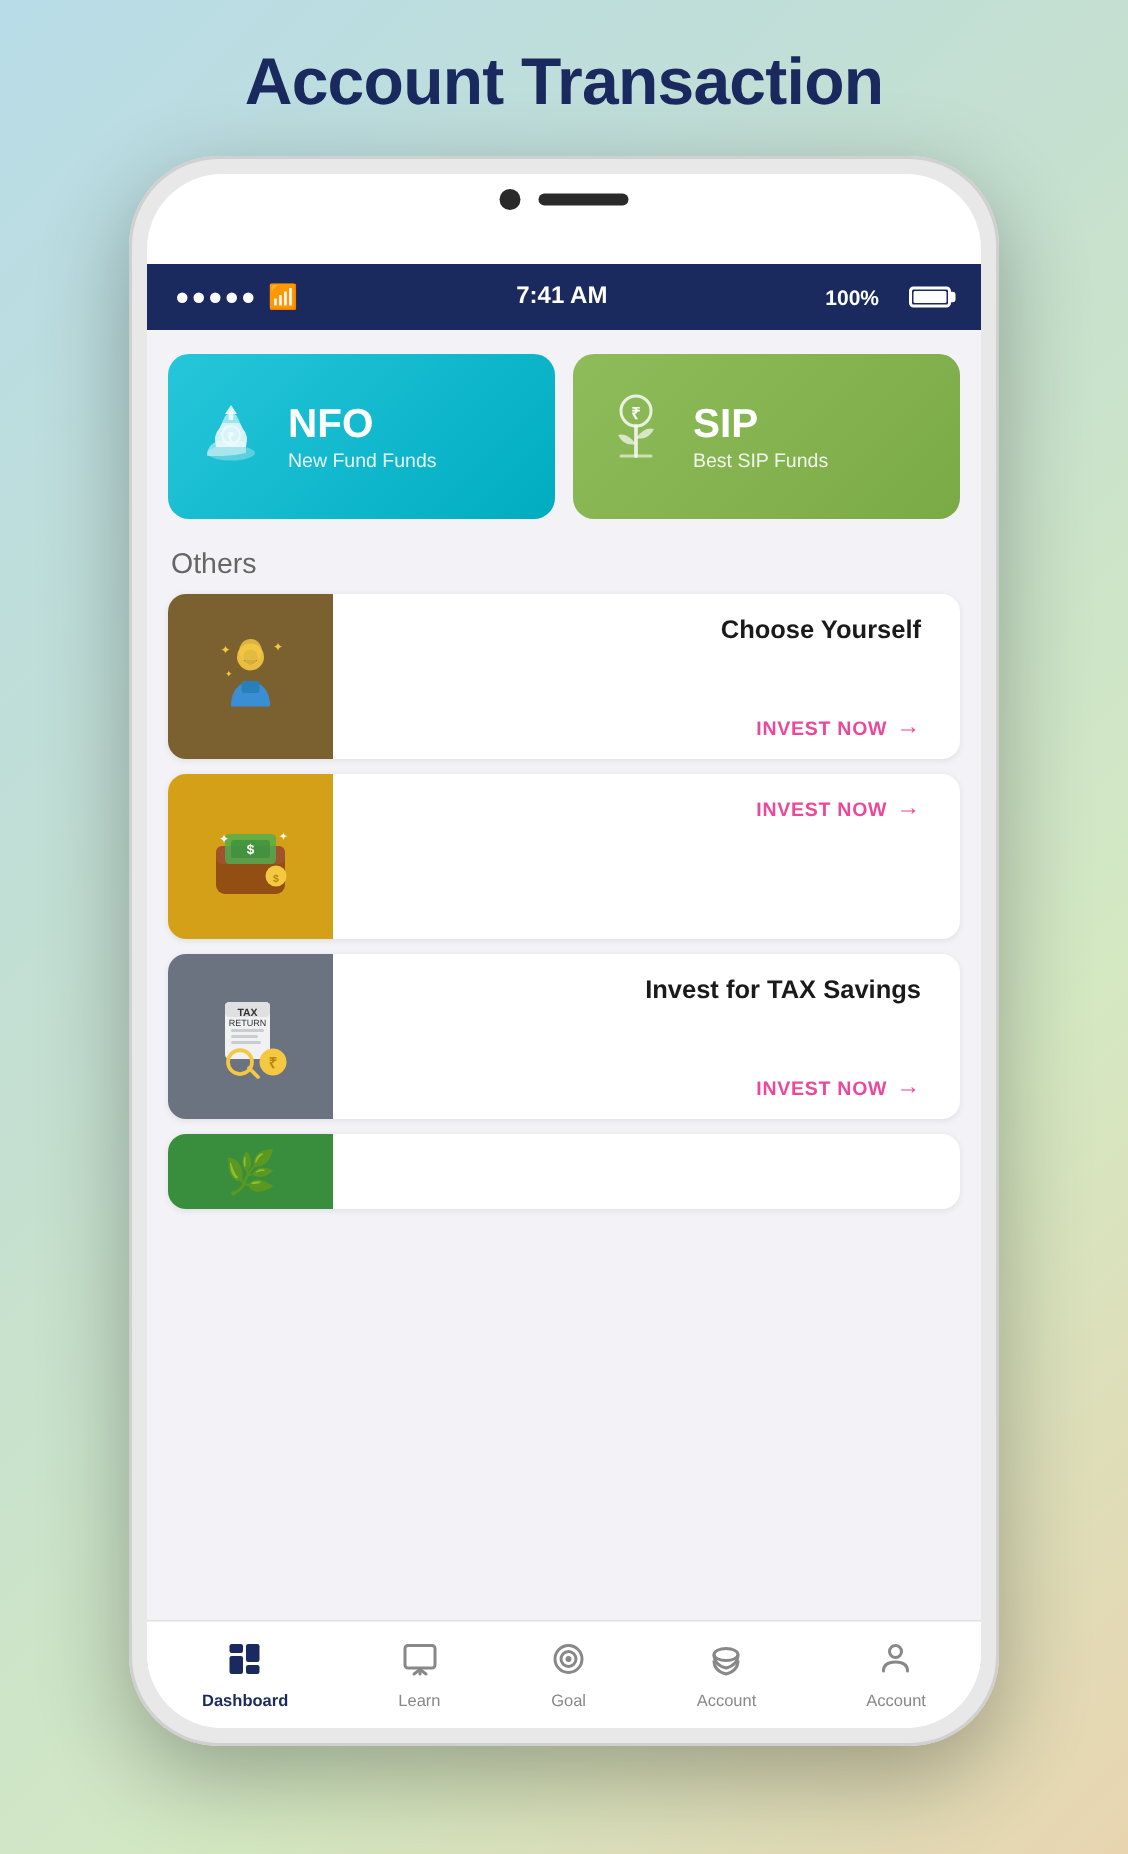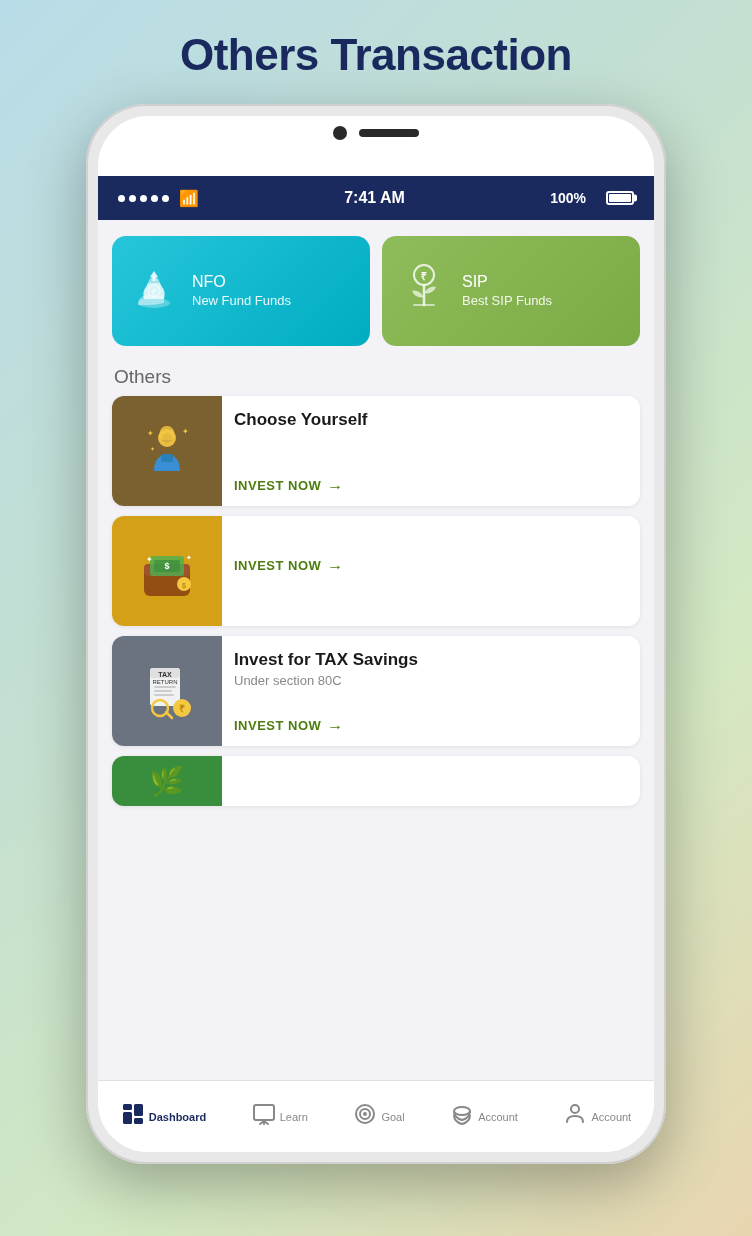--- a/index.html
+++ b/index.html
@@ -179,22 +179,22 @@
       min-height: 110px;
     }
 
     .card-icon {
       font-size: 38px;
       opacity: 0.95;
       flex-shrink: 0;
     }
     .card-text-block {}
     .card-title {
-      font-size: 16px;
-      font-weight: 400;
+      font-size: 27px;
+      font-weight: 700;
       line-height: 1;
     }
     .card-subtitle {
       font-size: 13px;
       opacity: 0.9;
       margin-top: 3px;
     }
 
     
     .section-label {
@@ -229,45 +229,46 @@
       align-items: center;
       justify-content: center;
       font-size: 40px;
     }
     .img-brown { background: #7b6030; }
     .img-gold { background: #d4a017; }
     .img-gray { background: #6b7280; }
 
     .list-card-body {
       flex: 1;
-      padding: 14px 12px 12px;
+      padding: 14px 26px 12px;
       display: flex;
       flex-direction: column;
       justify-content: space-between;
+      align-items: flex-end;
     }
 
     .list-card-title {
       font-size: 17px;
       font-weight: 700;
       color: #1a1a1a;
     }
     .list-card-subtitle {
       font-size: 13px;
       color: #888;
       margin-top: 3px;
     }
     .invest-now-btn {
       display: flex;
       align-items: center;
       gap: 6px;
-      color: #4d7c0f;
+      color: #ec4899;
       font-size: 13px;
       font-weight: 700;
       letter-spacing: 0.5px;
-      margin-top: 26px;
+      margin-top: 0;
       cursor: pointer;
       background: none;
       border: none;
       padding: 0;
       text-transform: uppercase;
     }
     .arrow-right {
       font-size: 16px;
     }
 
@@ -297,41 +298,41 @@
       height: 72px;
       display: flex;
       align-items: center;
       justify-content: space-around;
       border-top: 1px solid #e0e0e0;
       flex-shrink: 0;
     }
 
     .tab-item {
       display: flex;
-      flex-direction: row;
+      flex-direction: column;
       align-items: center;
       gap: 4px;
       cursor: pointer;
       padding: 6px 10px;
     }
     .tab-icon {
       font-size: 22px;
       color: #888;
     }
     .tab-icon.active { color: #1a2a5e; }
     .tab-label {
       font-size: 11px;
       color: #888;
     }
     .tab-label.active { color: #1a2a5e; font-weight: 600; }
   </style>
 </head>
 <body>
 
-<h1 class="page-title">Others Transaction</h1>
+<h1 class="page-title">Account Transaction</h1>
 
 <div class="phone-outer">
 
   <div class="phone-camera-area">
     <div class="phone-camera"></div>
     <div class="phone-speaker"></div>
   </div>
 
   <div class="phone-inner">
 
@@ -475,21 +476,20 @@
               <circle cx="50" cy="52" r="9" fill="#f5c842"></circle>
               <text x="50" y="56" text-anchor="middle" fill="#b8860b" font-size="10" font-weight="bold">₹</text>
 
               <circle cx="28" cy="52" r="8" fill="none" stroke="#f5c842" stroke-width="2.5"></circle>
               <path d="M34 56 L40 62" stroke="#f5c842" stroke-width="2.5" stroke-linecap="round"></path>
             </svg>
           </div>
           <div class="list-card-body">
             <div>
               <div class="list-card-title">Invest for TAX Savings</div>
-              <div class="list-card-subtitle">Under section 80C</div>
             </div>
             <button class="invest-now-btn">
               <span>INVEST NOW</span>
               <span class="arrow-right">→</span>
             </button>
           </div>
         </div>
 
       </div>
 

